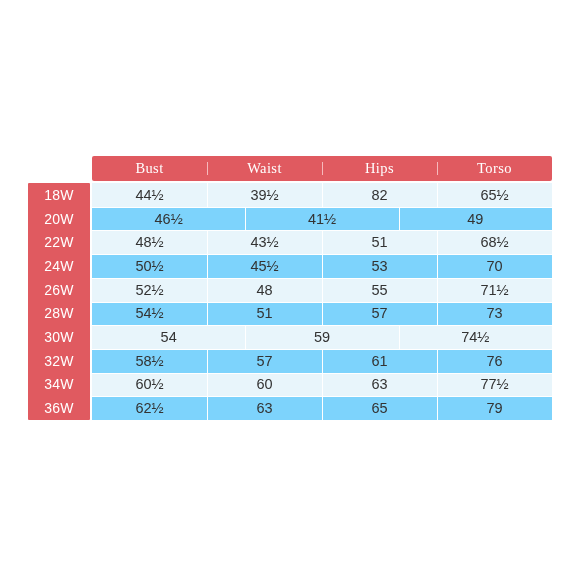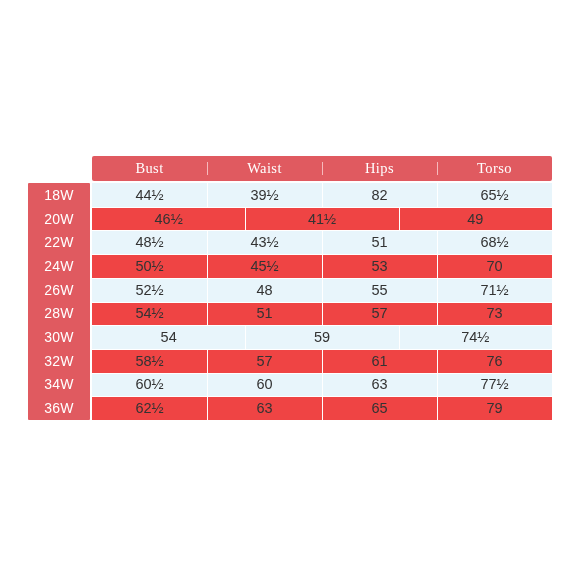--- a/index.html
+++ b/index.html
@@ -98,21 +98,21 @@
     flex: 1 1 auto;
     display: flex;
     flex-direction: column;
   }
   .data-row {
     flex: 1 1 0;
     display: flex;
     position: relative;
   }
   .data-row.odd  { background: #e8f5fb; }
-  .data-row.even { background: #ef4444; }
+  .data-row.even { background: #7dd3fc; }
   .data-row + .data-row::before {
     content: "";
     position: absolute;
     left: 0;
     right: 0;
     top: 0;
     height: 1px;
     background: #ffffff;
     z-index: 2;
   }

